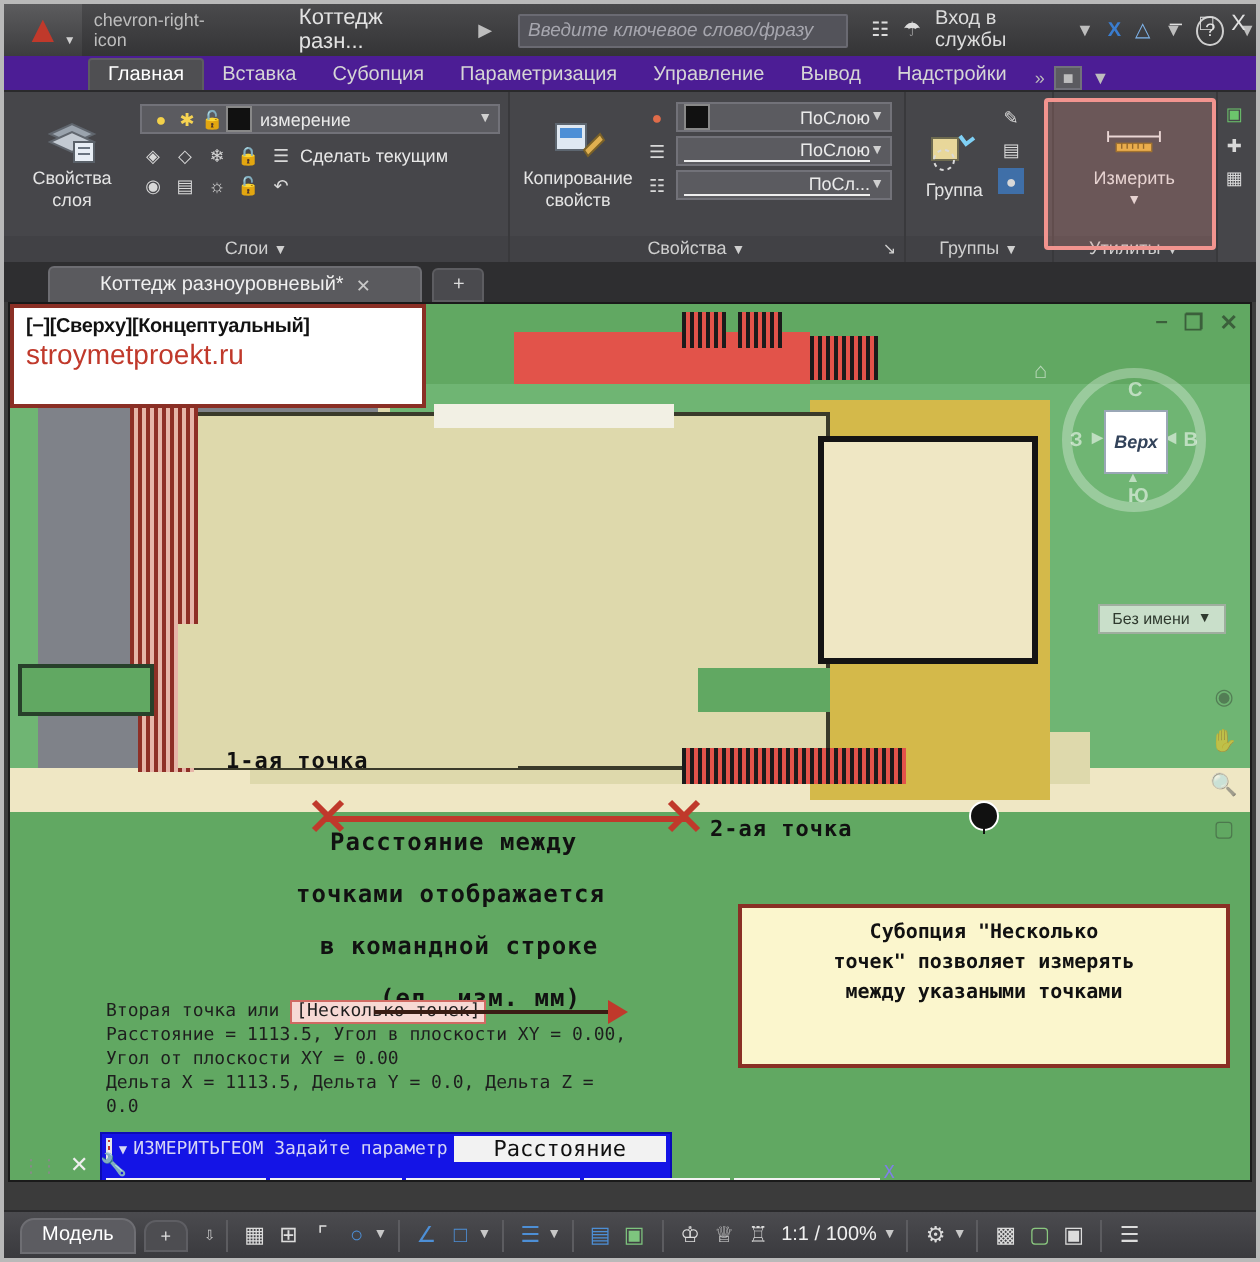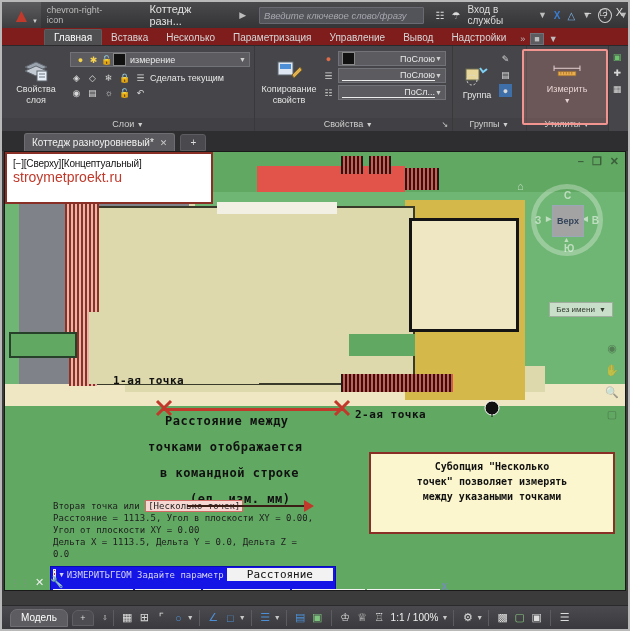--- a/index.html
+++ b/index.html
@@ -25,21 +25,21 @@
              overflow:hidden;white-space:nowrap;}
   .tb-icons{display:flex;align-items:center;gap:7px;margin-left:7px;font-size:10px;color:#dcdcdc;}
   .bicon{color:#3a7dd0;font-weight:bold;}
   .qmark{width:13px;height:13px;border-radius:50%;border:1px solid #cfcfcf;
          display:inline-flex;align-items:center;justify-content:center;font-size:9px;color:#e6e6e6;}
   .wincontrols{position:absolute;right:5px;top:4px;display:flex;gap:9px;
                align-items:center;color:#e0e0e0;font-size:11px;}
 
   
   .ribbontabs{position:absolute;left:0;top:26px;width:626px;height:18px;
-              background:#7f1d1d;border-bottom:1px solid #2a2a2c;
+              background:#4c1d95;border-bottom:1px solid #2a2a2c;
               display:flex;align-items:flex-end;padding-left:42px;box-sizing:border-box;}
   .rtab{padding:2px 9px 2px 9px;font-size:10px;color:#d6d6d6;white-space:nowrap;}
   .rtab.active{background:#4f4f52;color:#ffffff;border:1px solid #5d5d60;
                border-bottom:none;border-radius:2px 2px 0 0;}
   .rtab-end{display:flex;align-items:center;gap:5px;margin-left:5px;font-size:9px;color:#bdbdbd;}
 
   
   .ribbon{position:absolute;left:0;top:44px;width:626px;height:85px;
           background:#46464a;border-bottom:1px solid #2c2c2e;display:flex;}
   .panel{position:relative;height:85px;border-right:1px solid #39393c;
@@ -60,32 +60,32 @@
   .sm{width:13px;height:13px;display:inline-flex;align-items:center;justify-content:center;font-size:9px;}
   .linkish{font-size:9px;color:#e8e8e8;white-space:nowrap;}
   .highlight-box{position:absolute;border:2px solid #f2948f;background:rgba(242,148,143,.22);
                  border-radius:2px;pointer-events:none;}
 
   
   .filetabs{position:absolute;left:0;top:129px;width:626px;height:20px;
             background:#2e2e30;display:flex;align-items:flex-end;padding-left:22px;box-sizing:border-box;}
   .ftab{height:17px;background:#5a5a5e;border:1px solid #6d6d72;border-bottom:none;
         border-radius:3px 3px 0 0;display:flex;align-items:center;gap:6px;
-        padding:0 7px;font-size:10px;color:#f0f0f0;}
+        padding:0 25px;font-size:10px;color:#f0f0f0;}
   .ftab .x{font-size:9px;color:#c8c8c8;}
   .ftab-plus{width:24px;height:15px;margin-left:5px;background:#4a4a4e;
              border:1px solid #5d5d61;border-radius:3px 3px 0 0;
              display:flex;align-items:center;justify-content:center;font-size:10px;color:#dcdcdc;}
 
   
   .viewport{position:absolute;left:2px;top:149px;width:622px;height:440px;
             background:#6fb573;overflow:hidden;border:1px solid #1a1a1a;box-sizing:border-box;}
   .vp-head{position:absolute;left:0;top:0;width:208px;height:52px;background:#ffffff;
            border:2px solid #8a2f25;box-sizing:border-box;padding:4px 6px;z-index:6;}
-  .vp-head .l1{font-size:10px;color:#121212;font-weight:normal;letter-spacing:-.2px;}
+  .vp-head .l1{font-size:10px;color:#121212;font-weight:bold;letter-spacing:-.2px;}
   .vp-head .l2{font-size:14px;color:#c0392b;margin-top:0;}
 
   
   .vp-wctl{position:absolute;right:6px;top:3px;display:flex;gap:8px;z-index:6;
            color:#3b5f3b;font-size:11px;font-weight:bold;}
 
   
   .g{position:absolute;}
   .road{background:#7f8289;}
   .pale{background:#ded9ac;}
@@ -107,22 +107,22 @@
   .callout{position:absolute;background:#fbf6cd;border:2px solid #8a2f25;
            z-index:9;padding:5px 8px;box-sizing:border-box;}
   .callout div{font-family:"DejaVu Sans Mono",monospace;font-weight:bold;font-size:10px;
                color:#111;text-align:center;line-height:15px;white-space:nowrap;}
 
   
   .viewcube{position:absolute;right:22px;top:32px;width:72px;height:72px;z-index:6;}
   .vc-ring{position:absolute;left:0;top:0;width:72px;height:72px;border-radius:50%;
            border:5px solid rgba(255,255,255,.30);box-sizing:border-box;}
   .vc-face{position:absolute;left:21px;top:21px;width:30px;height:30px;
-           background:#a3a3a3;border:1px solid #9aa7b6;display:flex;
-           align-items:center;justify-content:center;font-size:9px;color:#33435a;font-weight:bold;}
+           background:#ffffff;border:1px solid #9aa7b6;display:flex;
+           align-items:center;justify-content:center;font-size:9px;color:#33435a;font-weight:bold;font-style:italic;}
   .vc-let{position:absolute;color:rgba(255,255,255,.55);font-size:10px;font-weight:bold;}
   .vc-home{position:absolute;left:-14px;top:-4px;color:rgba(255,255,255,.55);font-size:11px;}
   .vc-named{position:absolute;right:12px;top:118px;width:62px;height:13px;
             background:rgba(235,240,235,.72);border:1px solid #9fae9f;font-size:8px;
             color:#2f3a2f;display:flex;align-items:center;justify-content:center;gap:4px;z-index:6;margin-top:32px;}
   .navbar-r{position:absolute;right:5px;top:190px;width:16px;z-index:6;
             display:flex;flex-direction:column;align-items:center;gap:9px;
             color:rgba(60,80,60,.55);font-size:11px;}
 
   
@@ -197,21 +197,21 @@
     <div class="wincontrols">
       <span>–</span>
       <span>□</span>
       <span>X</span>
     </div>
   </div>
 
   <div class="ribbontabs">
     <div class="rtab active">Главная</div>
     <div class="rtab">Вставка</div>
-    <div class="rtab">Несколько</div>
+    <div class="rtab">Субопция</div>
     <div class="rtab">Параметризация</div>
     <div class="rtab">Управление</div>
     <div class="rtab">Вывод</div>
     <div class="rtab">Надстройки</div>
     <div class="rtab-end">
       <span>»</span>
       <span style="background:#5b5b60;border:1px solid #71717a;padding:0 3px">■</span>
       <span>▼</span>
     </div>
   </div>

